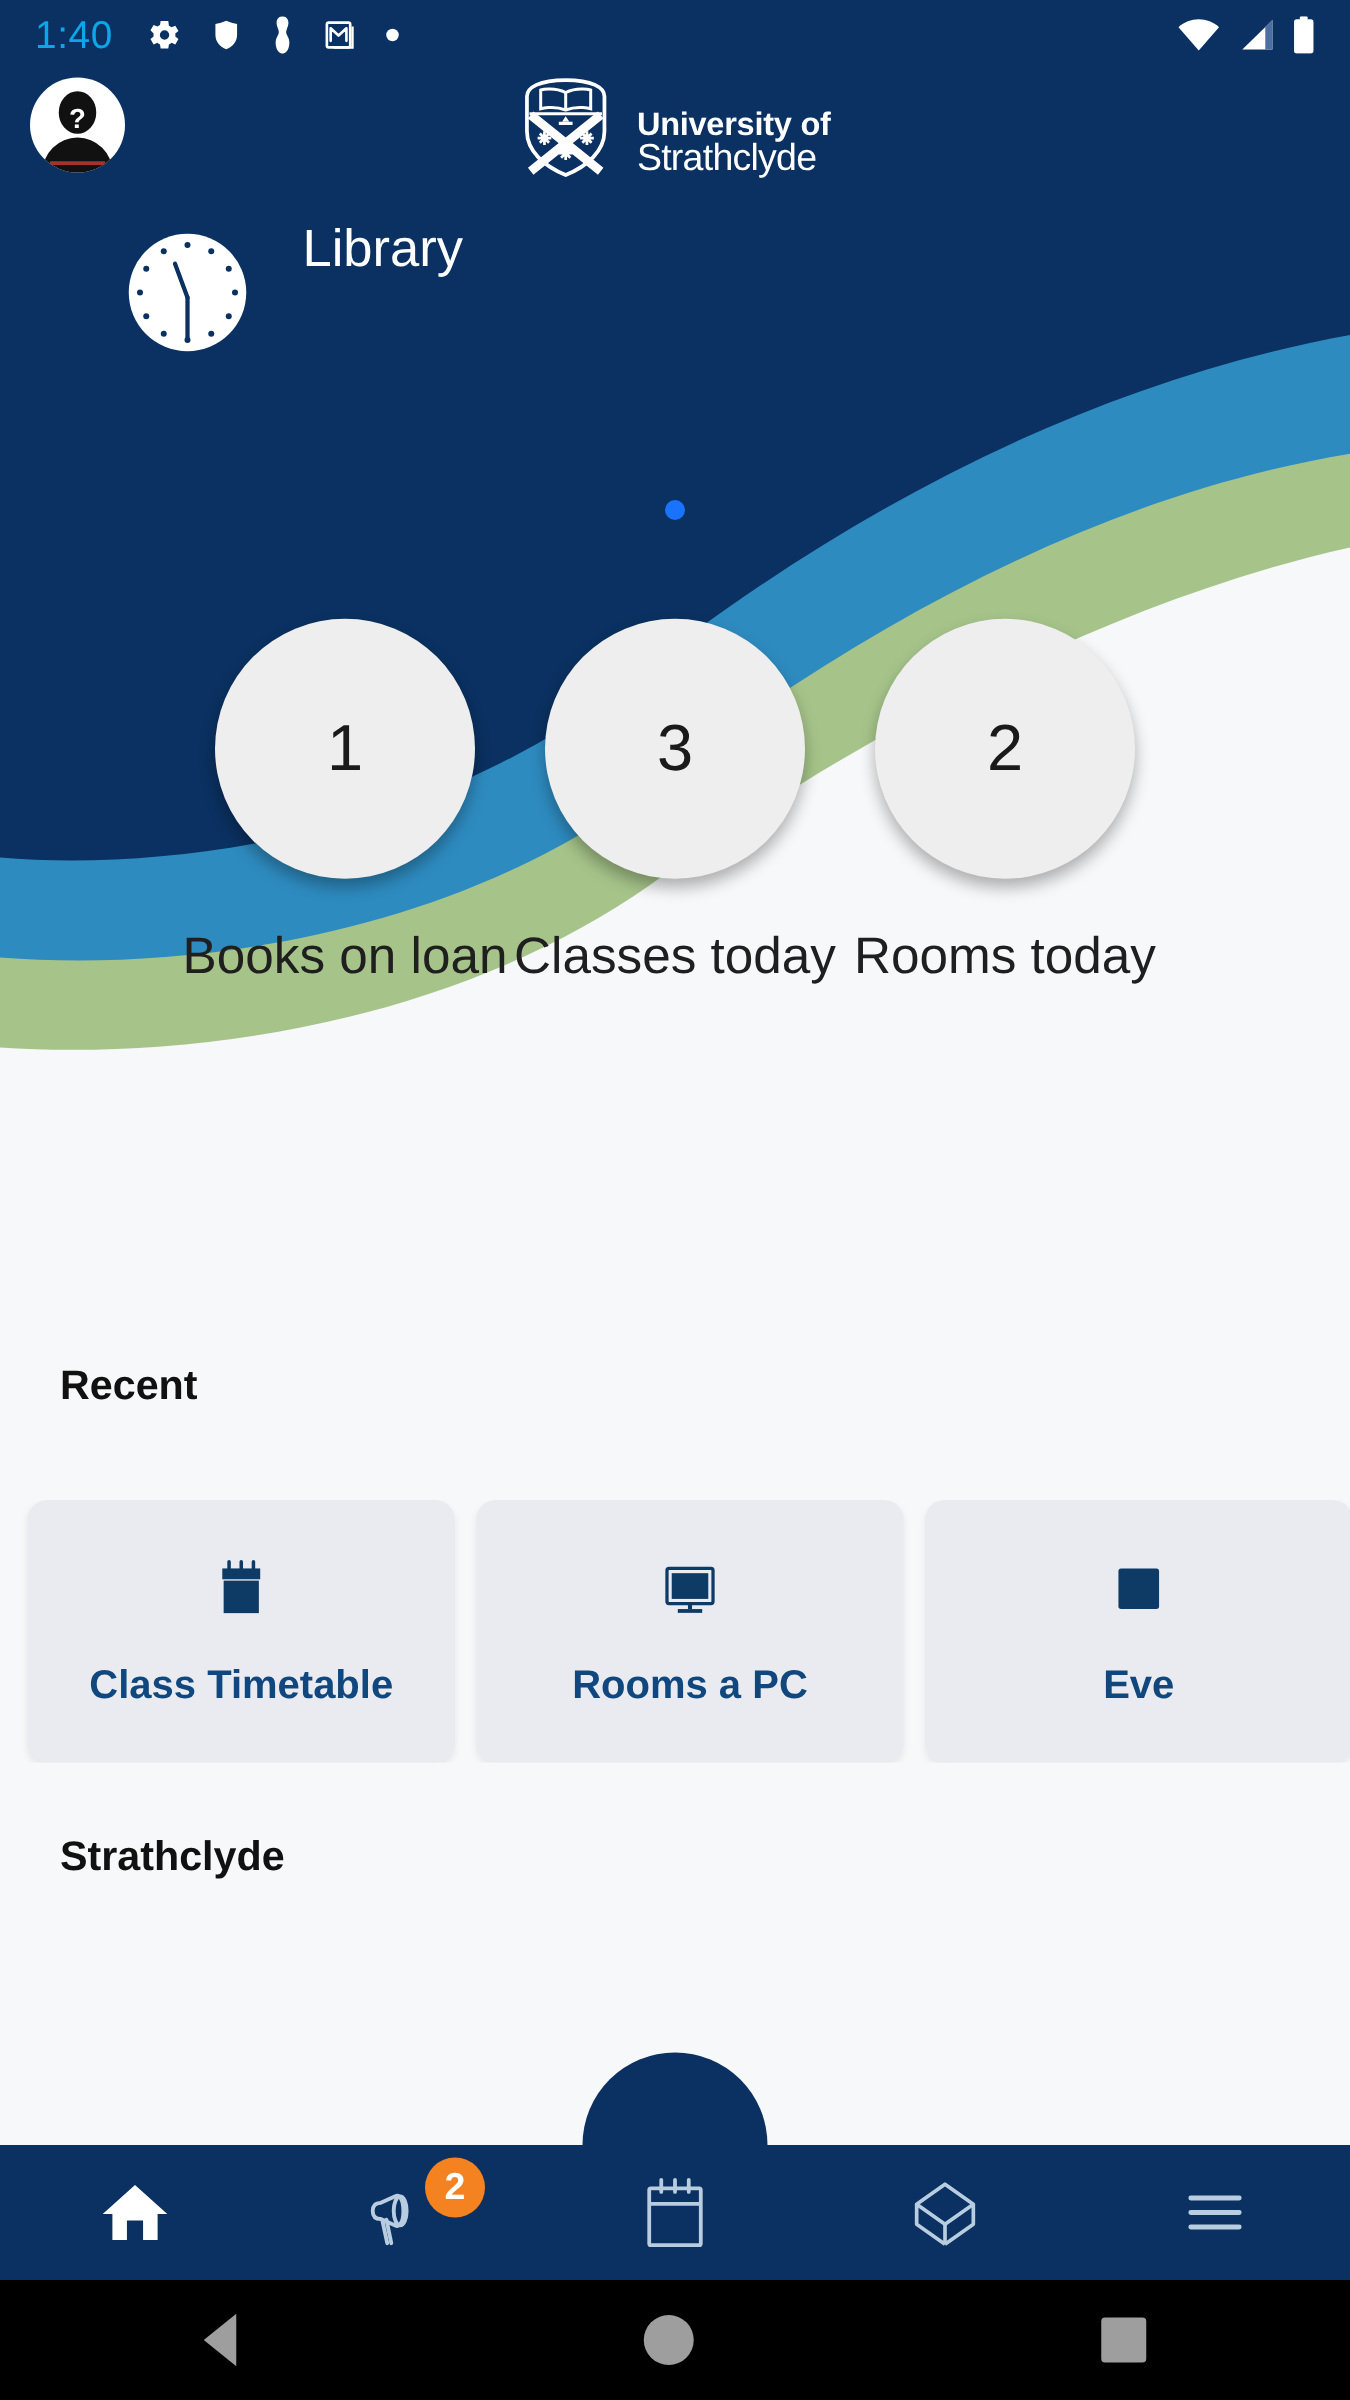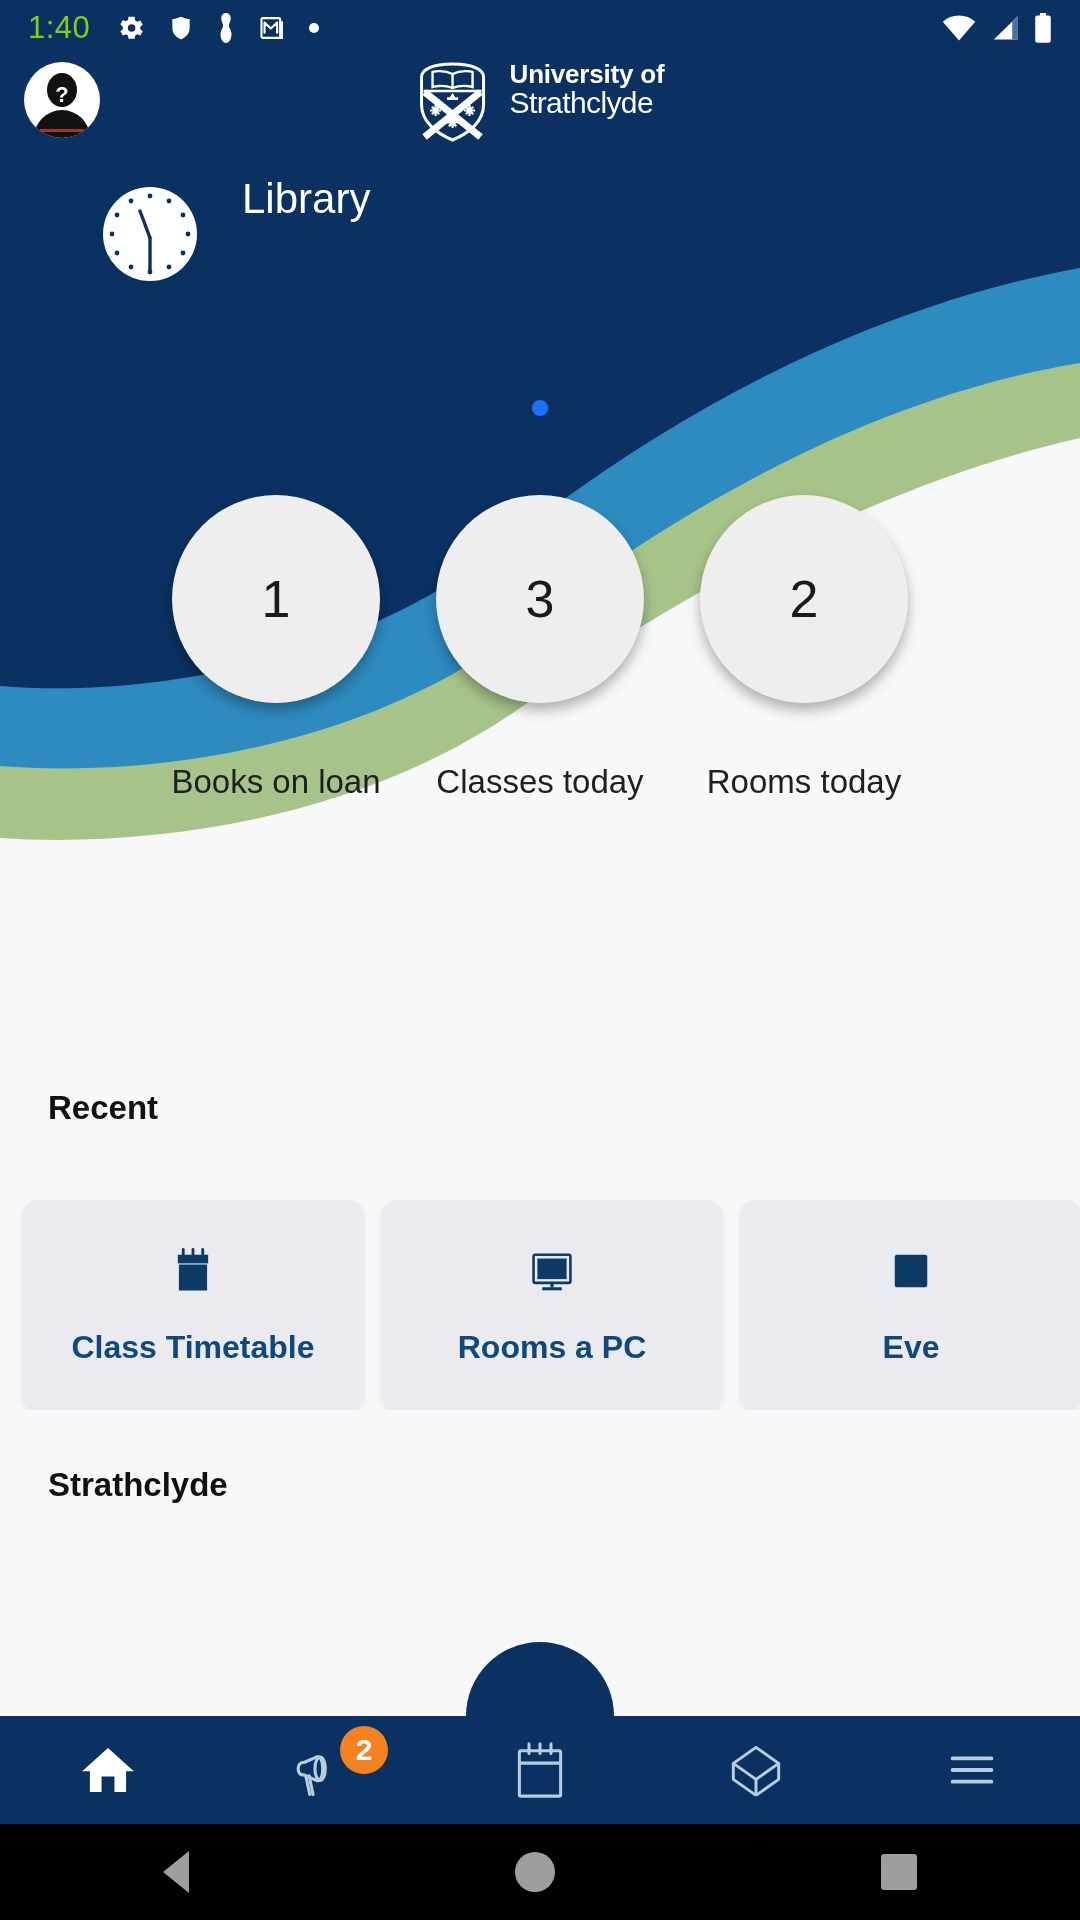--- a/index.html
+++ b/index.html
@@ -7,21 +7,21 @@
     width:1080px; height:1920px;
     font-family:"Liberation Sans", sans-serif;
     background:#f7f8f9;
     overflow:hidden;
   }
   #app { position:relative; width:1080px; height:1920px; background:#f7f8f9; }
 
   
   .statusbar {
     position:absolute; top:0; left:0; width:1080px; height:56px;
-    background:#0a3161; color:#84cc16;
+    background:#0a3161; color:#0ea5e9;
     display:flex; align-items:center; padding:0 28px;
   }
   .sb-time { font-size:31px; font-weight:400; letter-spacing:.5px; }
   .sb-left-icons { display:flex; align-items:center; gap:22px; margin-left:26px; }
   .sb-right { margin-left:auto; display:flex; align-items:center; gap:14px; }
   .sb-ic { display:block; }
 
   
   .appheader {
     position:absolute; top:56px; left:0; width:1080px; height:92px;
@@ -48,21 +48,21 @@
   .avatar .qmark {
     position:absolute; left:50%; top:20px; transform:translateX(-50%);
     color:#fff; font-size:22px; font-weight:700; z-index:3;
   }
   .avatar .redline {
     position:absolute; left:16px; bottom:6px; width:44px; height:3px;
     background:#c0392b; z-index:4; opacity:.85;
   }
   .brand {
     position:absolute; left:50%; top:50%; transform:translate(-50%,-50%);
-    display:flex; align-items:flex-start; gap:20px;
+    display:flex; align-items:flex-end; gap:20px;
   }
   .brand-text { color:#fff; line-height:1.02; }
   .brand-text .l1 { font-size:26px; font-weight:700; letter-spacing:-.2px; }
   .brand-text .l2 { font-size:30px; font-weight:400; letter-spacing:-.6px; }
 
   
   .hero {
     position:absolute; top:148px; left:0; width:1080px; height:742px;
     overflow:hidden; background:#f7f8f9;
   }
@@ -85,21 +85,21 @@
   }
   .stat { width:208px; display:flex; flex-direction:column; align-items:center; }
   .stat-circle {
     width:208px; height:208px; border-radius:50%;
     background:#eeeeee;
     box-shadow:0 7px 13px rgba(0,0,0,.30);
     display:flex; align-items:center; justify-content:center;
   }
   .stat-num { font-size:52px; color:#1a1a1a; font-weight:400; }
   .stat-label {
-    margin-top:60px; font-size:33px; color:#1f1f1f; font-weight:400;
+    margin-top:38px; font-size:41px; color:#1f1f1f; font-weight:400;
     white-space:nowrap;
   }
 
   
   .section-title {
     position:absolute; left:48px; font-size:33px; font-weight:700; color:#111;
   }
   #recent-title { top:1089px; }
   #fav-title { top:1466px; }
 

